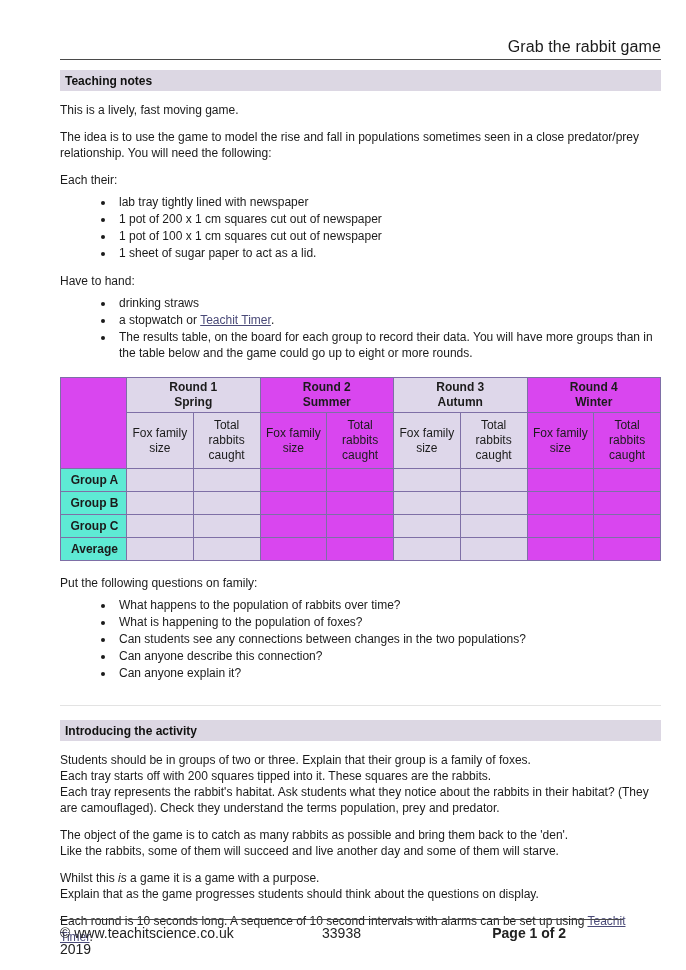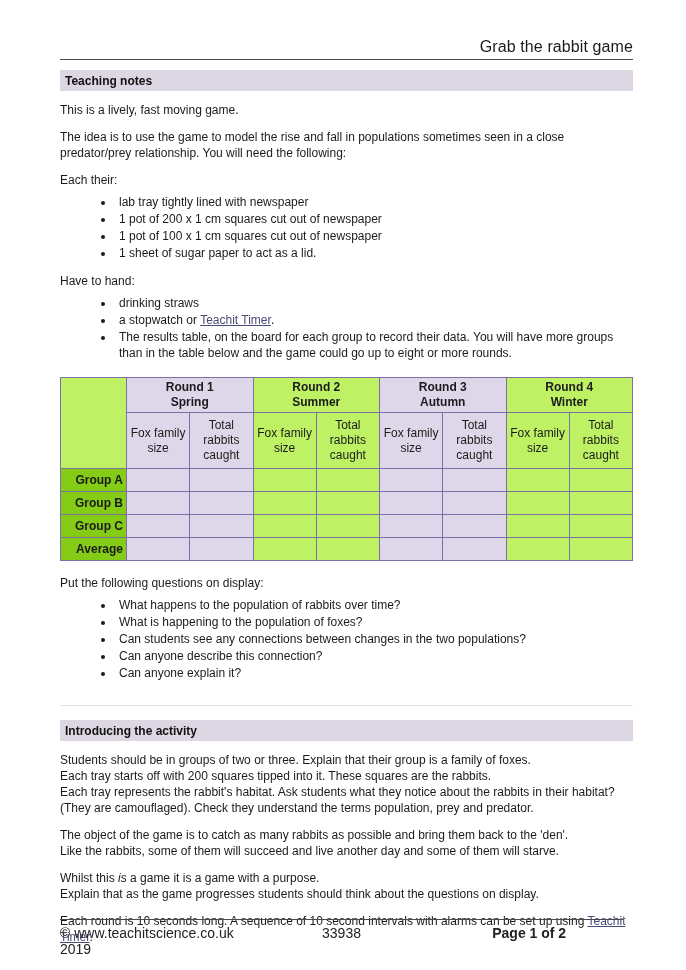--- a/index.html
+++ b/index.html
@@ -6,21 +6,21 @@
   html, body { background: #ffffff; }
   body {
     width: 686px; height: 970px;
     font-family: "Liberation Sans", "DejaVu Sans", sans-serif;
     color: #1b1b1b;
     position: relative;
     overflow: hidden;
   }
   .page {
     position: absolute; inset: 0;
-    padding: 38px 53px 0 60px;
+    padding: 38px 25px 0 60px;
   }
   
   .doc-title {
     text-align: right;
     font-size: 16px;
     font-weight: 400;
     color: #1b1b1b;
     letter-spacing: 0.1px;
     margin-bottom: 3px;
   }
@@ -54,31 +54,31 @@
     margin-top: 16px;
     margin-bottom: 14px;
   }
   table.results th, table.results td {
     border: 1.5px solid #7e6fa6;
     font-size: 12px;
     line-height: 15px;
     text-align: center;
     vertical-align: middle;
     padding: 2px 3px;
-    background: #bef264;
+    background: #d946ef;
   }
   table.results .shaded { background: #ded7ea; }
   table.results .round-h { font-weight: 700; height: 20px; }
   table.results .sub-h { font-weight: 400; height: 56px; }
   table.results .row-label {
     font-weight: 700;
-    text-align: right;
+    text-align: center;
     padding-left: 5px;
     height: 23px;
-    background: #84cc16;
+    background: #5eead4;
   }
   col.c-label { width: 66px; }
 
   
   .footer {
     position: absolute;
     left: 60px; right: 63px; top: 919px;
     border-top: 1.5px solid #4a4a4a;
     padding-top: 5px;
     display: flex;
@@ -191,21 +191,21 @@
         <td></td>
           <td></td>
         <td class="shaded"></td>
           <td class="shaded"></td>
         <td></td>
           <td></td>
       </tr>
     </tbody>
   </table>
 
-  <p class="tight">Put the following questions on display:</p>
+  <p class="tight">Put the following questions on family:</p>
   <ul>
     <li>What happens to the population of rabbits over time?</li>
     <li>What is happening to the population of foxes?</li>
     <li>Can students see any connections between changes in the two populations?</li>
     <li>Can anyone describe this connection?</li>
     <li>Can anyone explain it?</li>
   </ul>
 
   <hr class="pre-section-rule">
   <div class="section-bar second">Introducing the activity</div>

